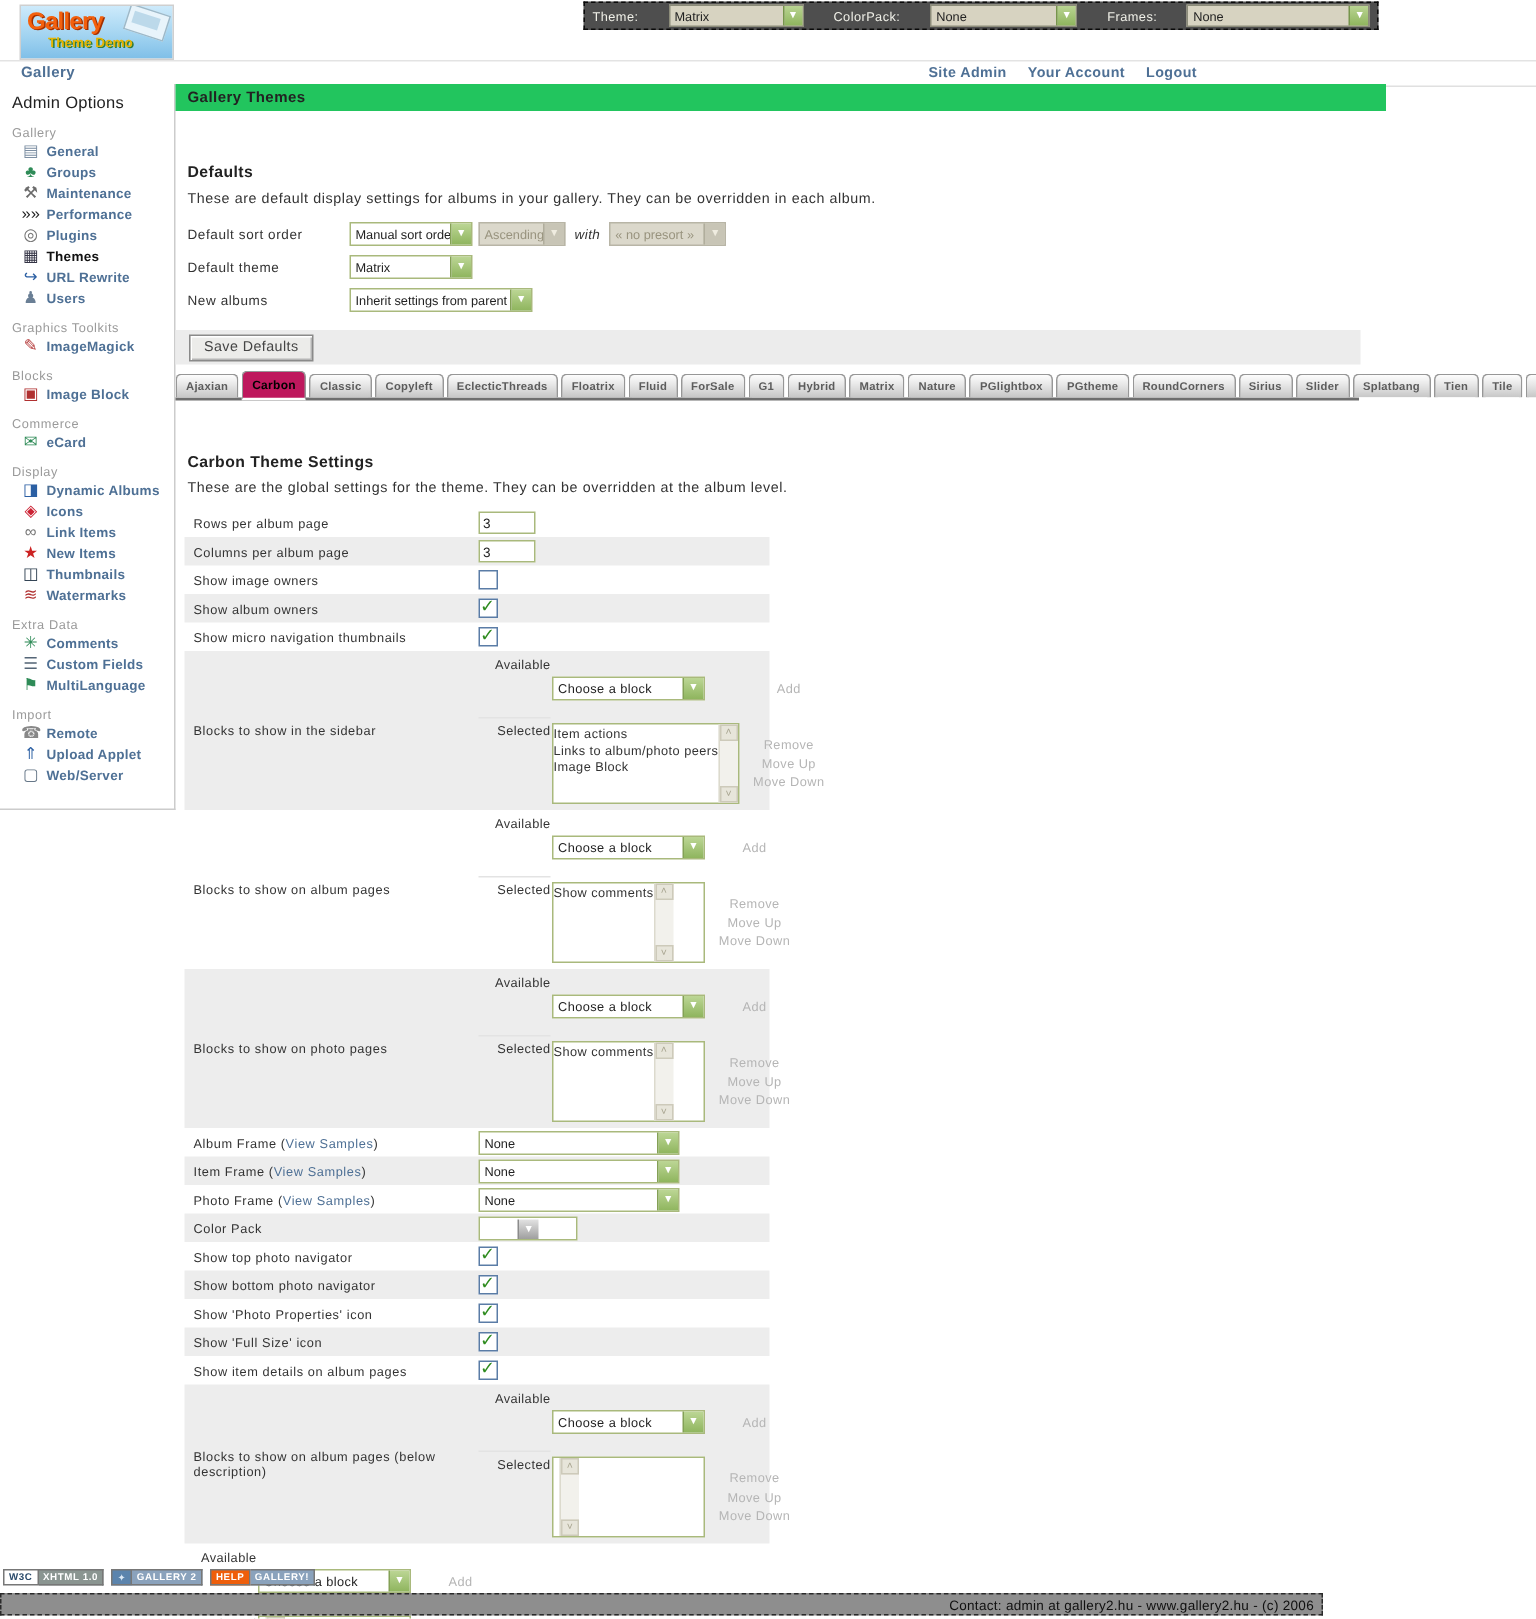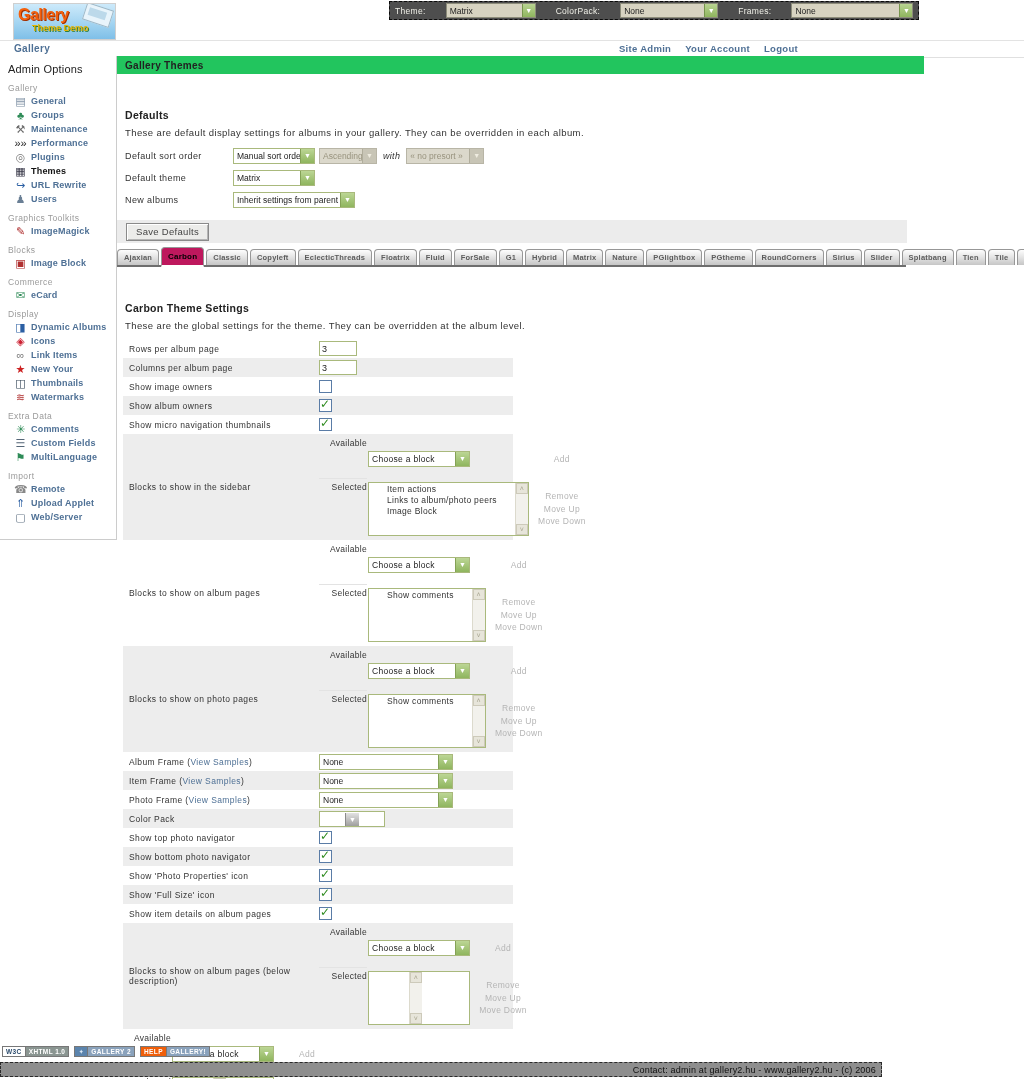--- a/index.html
+++ b/index.html
@@ -82,21 +82,21 @@
   .cb{width:11px;height:11px;border:1px solid #5a7ca6;background:#fff;position:relative;box-sizing:content-box;cursor:pointer;}
   .cb.checked::after{content:"✓";position:absolute;left:0px;top:-3px;color:#2e8b1e;font-size:12px;font-weight:bold;}
   .chooser{display:grid;grid-template-columns:48px max-content 64px;gap:3px 1px;align-items:center;
         padding:4px 0;font-size:8.5px;letter-spacing:0.3px;}
   .chooser .clbl{text-align:right;color:#333;}
   .chooser .clbl.top{align-self:center;}
   .chooser .actions{color:#b5b5b5;text-align:center;line-height:1.5;}
   .chooser .actions div{cursor:pointer;}
   .addlink{color:#b5b5b5;text-align:center;cursor:pointer;}
   .listbox{display:inline-flex;border:1px solid #a9b97c;background:#fff;height:52px;min-width:22px;}
-  .lb-items{padding:1px 18px;font-size:8.5px;line-height:1.3;white-space:nowrap;min-width:4px;}
+  .lb-items{padding:1px 0;font-size:8.5px;line-height:1.3;white-space:nowrap;min-width:4px;}
   .lb-scroll{width:12px;flex:0 0 12px;background:#f2f1ec;border-left:1px solid #dcdacd;
         display:flex;flex-direction:column;justify-content:space-between;align-items:center;}
   .lb-scroll span{font-size:7px;color:#a8a590;line-height:9px;width:100%;text-align:center;
         background:#e7e5da;border:1px solid #cdcaba;box-sizing:border-box;}
   
   .badges{position:absolute;left:2px;top:1046px;display:flex;gap:5px;}
   .badge{display:flex;height:11px;font-size:6.5px;font-weight:bold;letter-spacing:0.4px;cursor:pointer;}
   .badge span{display:flex;align-items:center;padding:0 3px;border:1px solid #777;}
   .bp-white{background:#fff;color:#2a4a6b;}
   .bp-gray{background:#8a9591;color:#fff;border-left:none!important;}
@@ -203,21 +203,21 @@
       <div class="side-item">
         <span class="ic" style="color: rgb(204, 34, 51);">◈</span>
         <span class="lbl">Icons</span>
       </div>
       <div class="side-item">
         <span class="ic" style="color: rgb(119, 119, 119);">∞</span>
         <span class="lbl">Link Items</span>
       </div>
       <div class="side-item">
         <span class="ic" style="color: rgb(204, 34, 34);">★</span>
-        <span class="lbl">New Your</span>
+        <span class="lbl">New Items</span>
       </div>
       <div class="side-item">
         <span class="ic" style="color: rgb(51, 68, 85);">◫</span>
         <span class="lbl">Thumbnails</span>
       </div>
       <div class="side-item">
         <span class="ic" style="color: rgb(176, 48, 48);">≋</span>
         <span class="lbl">Watermarks</span>
       </div>
       <div class="sec-label">Extra Data</div>

